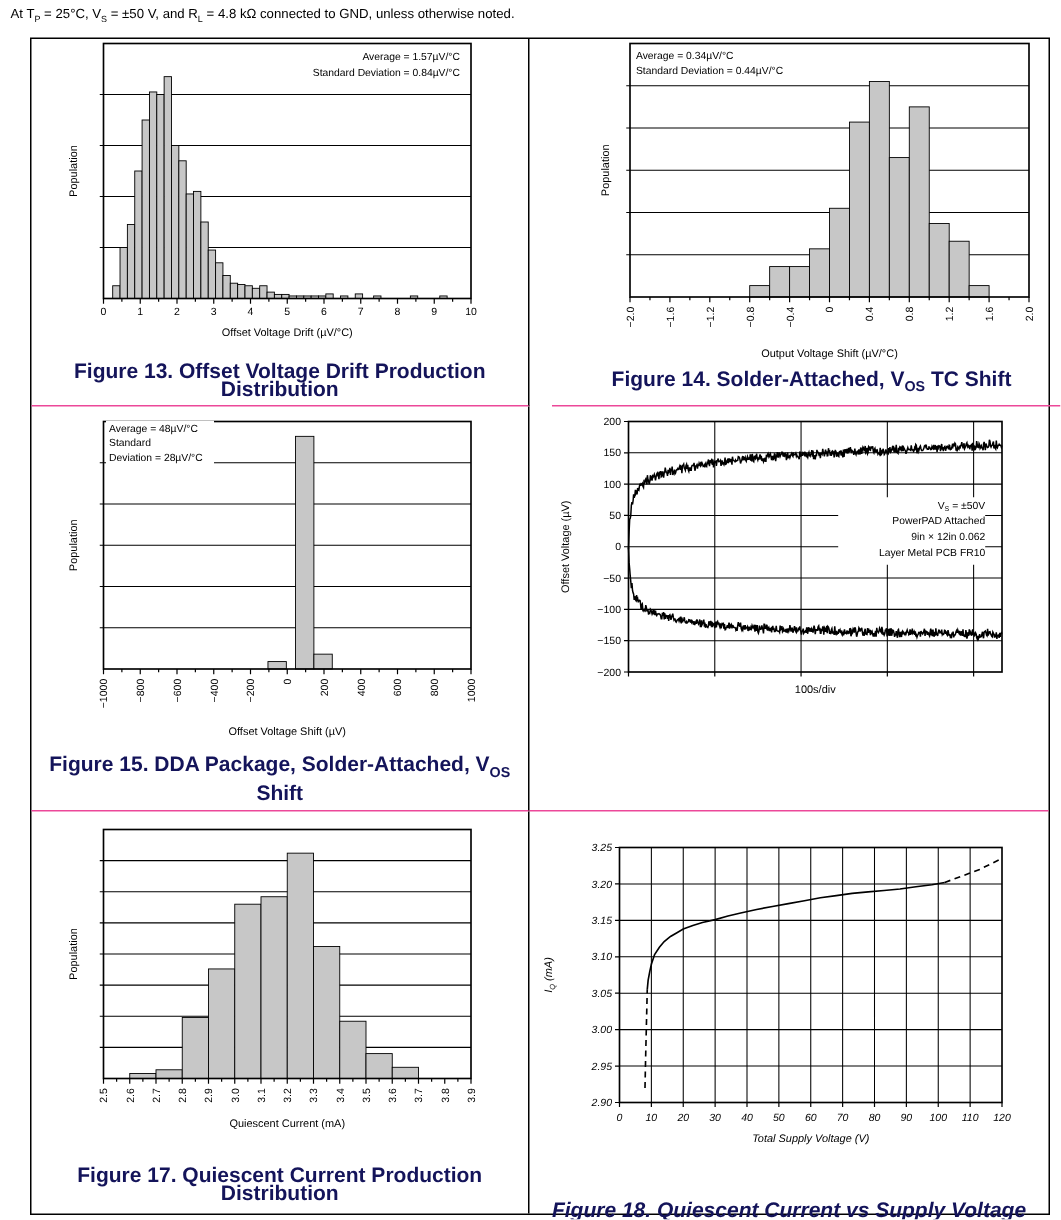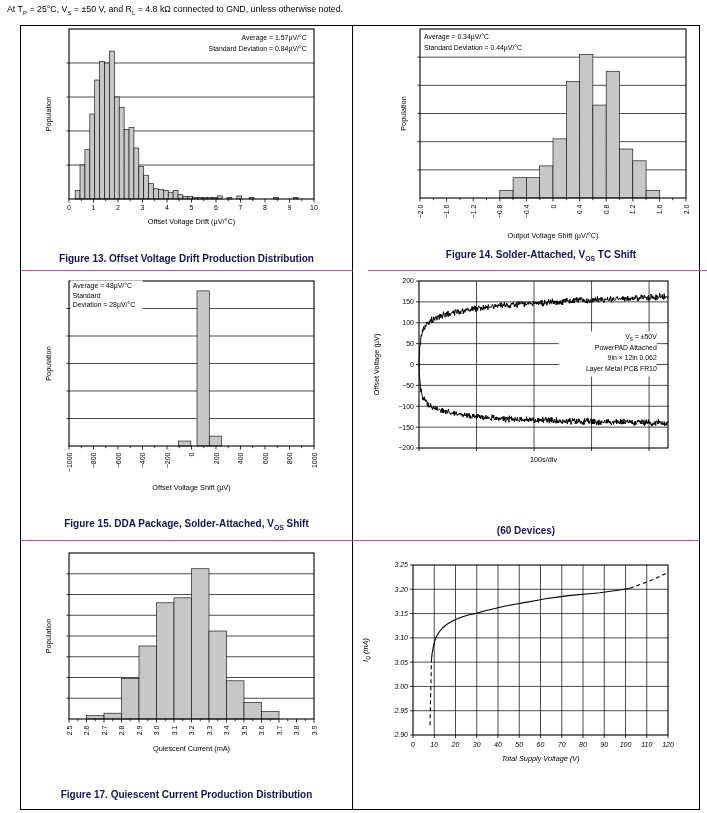--- a/index.html
+++ b/index.html
@@ -12,21 +12,21 @@
   .b-r{border-right:1px solid #000;}
   .b-b{border-bottom:1px solid #ec4899;}
   .c1{left:0;top:0;width:332px;height:245px;}
   .c2{left:347px;top:0;width:346px;height:245px;}
   .c3{left:0;top:245px;width:332px;height:270px;}
   .c4{left:332px;top:245px;width:346px;height:270px;}
   .c5{left:0;top:515px;width:332px;height:268px;}
   .c6{left:332px;top:526px;width:346px;height:268px;font-style:italic;}
   .chart{position:absolute;left:0;top:0;right:0;bottom:0;}
   .caption{position:absolute;left:0;right:0;text-align:center;font-weight:bold;
-           font-size:10px;line-height:12px;color:#14145a;}
+           font-size:14px;line-height:12px;color:#14145a;}
   .caption sub{font-size:68%;}
   .cap-r1{bottom:5px;} .cap-r2{bottom:6px;} .cap-r2b{bottom:3px;} .cap-r3{bottom:8px;}
   svg text{font-family:"Liberation Sans",sans-serif;}
 </style>
 </head>
 <body>
 
 <div class="page">
   <div class="note">At T<sub>P</sub> = 25°C, V<sub>S</sub> = ±50 V, and R<sub>L</sub> = 4.8 kΩ connected to GND, unless otherwise noted.</div>
 
@@ -284,21 +284,20 @@
             <text x="61" y="179.4" text-anchor="end" font-size="7" fill="#000"><tspan>−200</tspan></text>
             <text x="190.5" y="191" text-anchor="middle" font-size="7.3" fill="#000"><tspan>100s/div</tspan></text>
             <text x="26" y="93.5" text-anchor="middle" font-size="7.3" fill="#000" transform="rotate(-90 26 93.5)"><tspan>Offset Voltage (µV)</tspan></text>
             <rect x="205.79499999999996" y="60.5" width="98" height="45" fill="#fff"></rect>
             <text x="303.79499999999996" y="68" text-anchor="end" font-size="6.9" fill="#000"><tspan>V</tspan><tspan dy="1.7" font-size="4.7">S</tspan><tspan dy="-1.7"> = ±50V</tspan></text>
             <text x="303.79499999999996" y="78.5" text-anchor="end" font-size="6.9" fill="#000"><tspan>PowerPAD Attached</tspan></text>
             <text x="303.79499999999996" y="89" text-anchor="end" font-size="6.9" fill="#000"><tspan>9in × 12in 0.062</tspan></text>
             <text x="303.79499999999996" y="99.5" text-anchor="end" font-size="6.9" fill="#000"><tspan>Layer Metal PCB FR10</tspan></text>
           </svg></div>
       <div class="caption cap-r2b">
-          <div>(60 Devices)</div>
         </div>
     </div>
     <div class="cell c5 b-r">
       <div class="chart"><svg width="330" height="240" viewBox="0 0 330 240">
             <line x1="48" y1="32.75" x2="293" y2="32.75" stroke="#000000" stroke-width="0.7"></line>
             <line x1="48" y1="53.5" x2="293" y2="53.5" stroke="#000000" stroke-width="0.7"></line>
             <line x1="48" y1="74.25" x2="293" y2="74.25" stroke="#000000" stroke-width="0.7"></line>
             <line x1="48" y1="95" x2="293" y2="95" stroke="#000000" stroke-width="0.7"></line>
             <line x1="48" y1="115.75" x2="293" y2="115.75" stroke="#000000" stroke-width="0.7"></line>
             <line x1="48" y1="136.5" x2="293" y2="136.5" stroke="#000000" stroke-width="0.7"></line>
@@ -434,15 +433,18 @@
             <text x="55" y="112.54285714285722" text-anchor="end" font-size="7" fill="#000"><tspan>3.05</tspan></text>
             <line x1="57" y1="134.4285714285714" x2="60" y2="134.4285714285714" stroke="#000" stroke-width="0.8"></line>
             <text x="55" y="136.8285714285714" text-anchor="end" font-size="7" fill="#000"><tspan>3.00</tspan></text>
             <line x1="57" y1="158.71428571428558" x2="60" y2="158.71428571428558" stroke="#000" stroke-width="0.8"></line>
             <text x="55" y="161.1142857142856" text-anchor="end" font-size="7" fill="#000"><tspan>2.95</tspan></text>
             <line x1="57" y1="183" x2="60" y2="183" stroke="#000" stroke-width="0.8"></line>
             <text x="55" y="185.4" text-anchor="end" font-size="7" fill="#000"><tspan>2.90</tspan></text>
             <text x="187.5" y="209" text-anchor="middle" font-size="7.3" fill="#000"><tspan>Total Supply Voltage (V)</tspan></text>
             <text x="15" y="98" text-anchor="middle" font-size="7.3" fill="#000" transform="rotate(-90 15 98)"><tspan>I</tspan><tspan dy="1.7" font-size="5.0">Q</tspan><tspan dy="-1.7"> (mA)</tspan></text>
           </svg></div>
+      <div class="caption cap-r3">
+          <div>Figure 18. Quiescent Current vs Supply Voltage</div>
+        </div>
     </div>
   </div>
 </div>
 
 </body></html>

